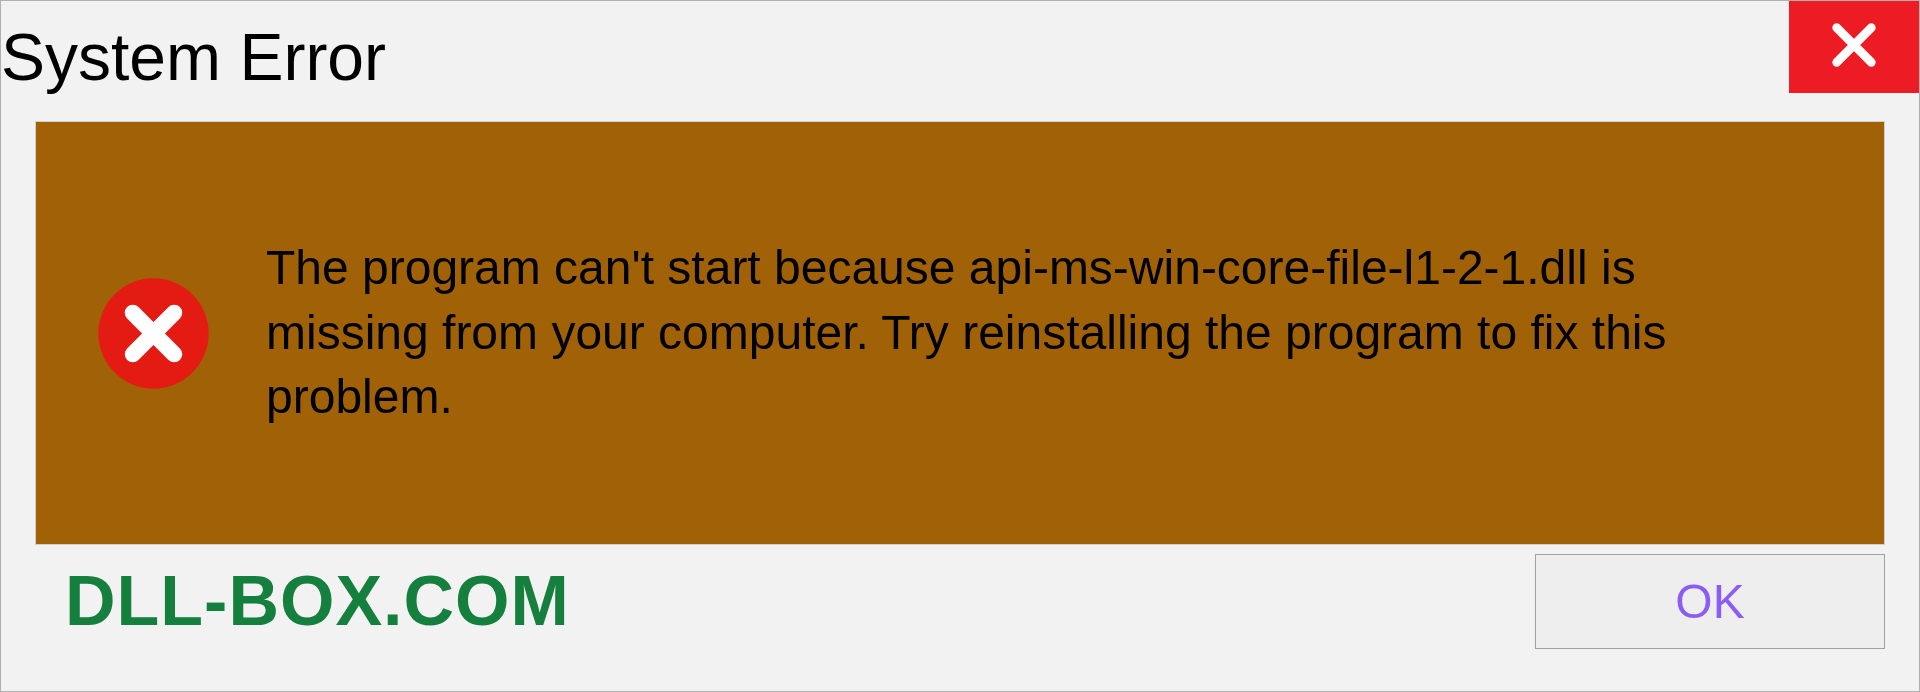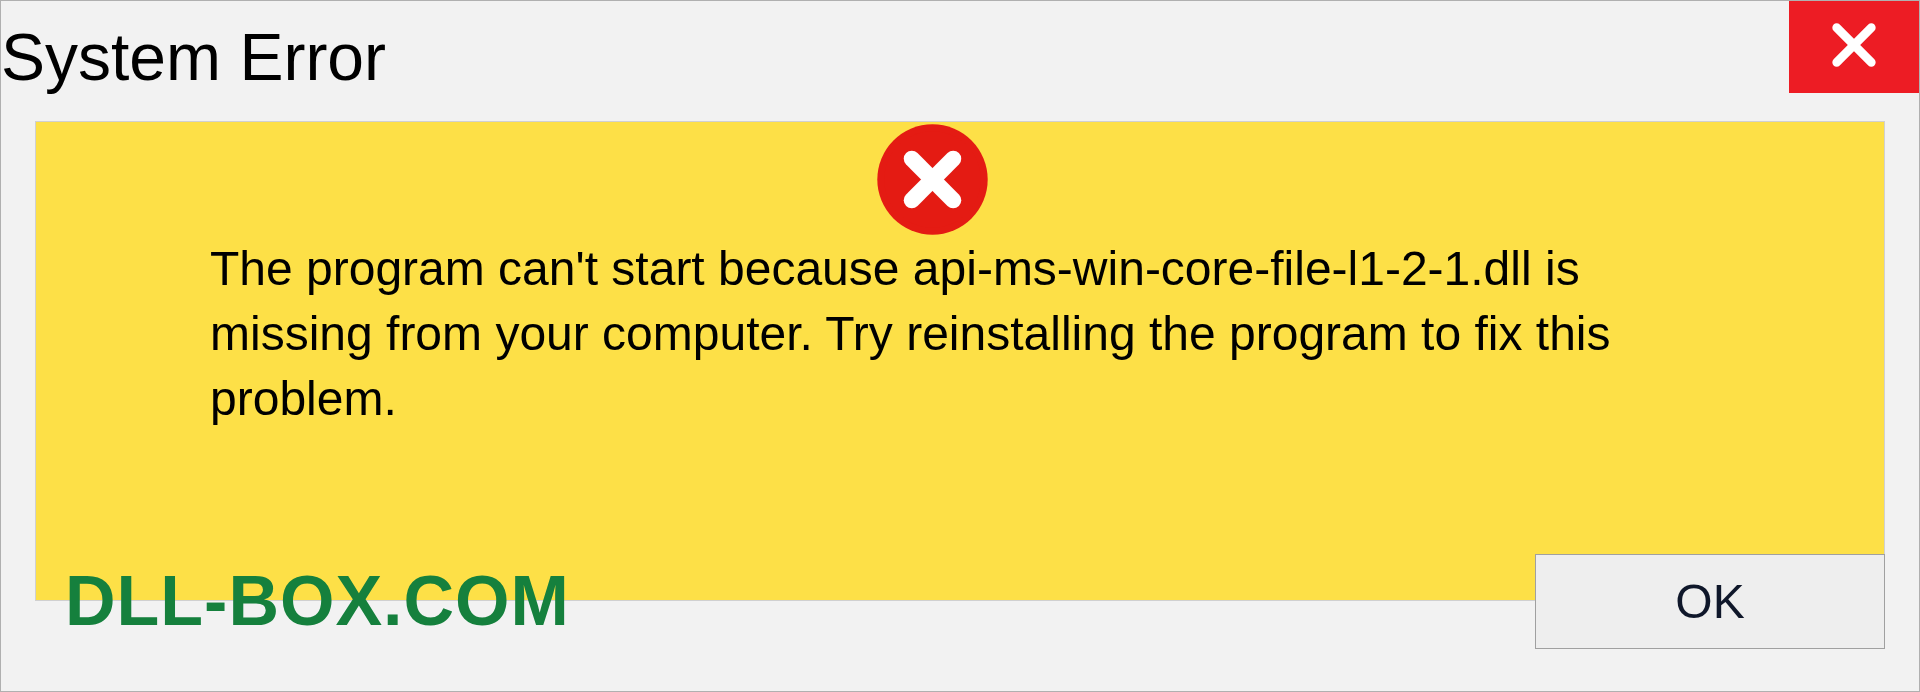--- a/index.html
+++ b/index.html
@@ -46,27 +46,26 @@
       align-items: center;
       justify-content: center;
       cursor: pointer;
     }
     .close-btn svg {
       width: 52px;
       height: 52px;
     }
     .content-panel {
       margin: 10px 34px 0 34px;
-      background: #fde047;
+      background: #a16207;
       border: 1px solid #d0d0d0;
-      height: 480px;
+      height: 424px;
       display: flex;
       align-items: center;
       padding: 0 60px;
-      flex-direction: column;
     }
     .error-icon {
       flex-shrink: 0;
       width: 115px;
       height: 115px;
       margin-right: 55px;
     }
     .error-icon svg {
       width: 115px;
       height: 115px;
@@ -95,21 +94,21 @@
       color: #15803d;
       letter-spacing: 1px;
       margin-left: 30px;
     }
     .ok-button {
       width: 350px;
       height: 95px;
       background: #eeeeee;
       border: 1px solid #a0a0a0;
       font-size: 48px;
-      color: #0f172a;
+      color: #8b5cf6;
       display: flex;
       align-items: center;
       justify-content: center;
       cursor: pointer;
       font-family: inherit;
     }
   </style>
 </head>
 <body>
 

